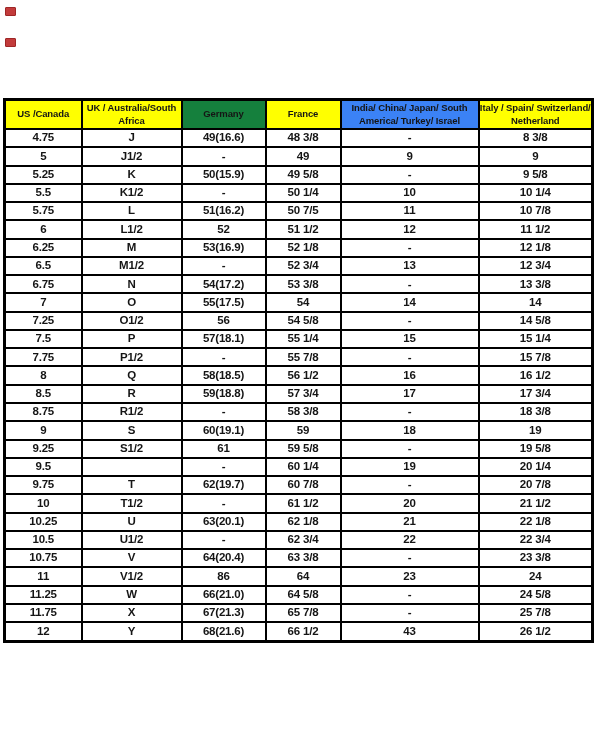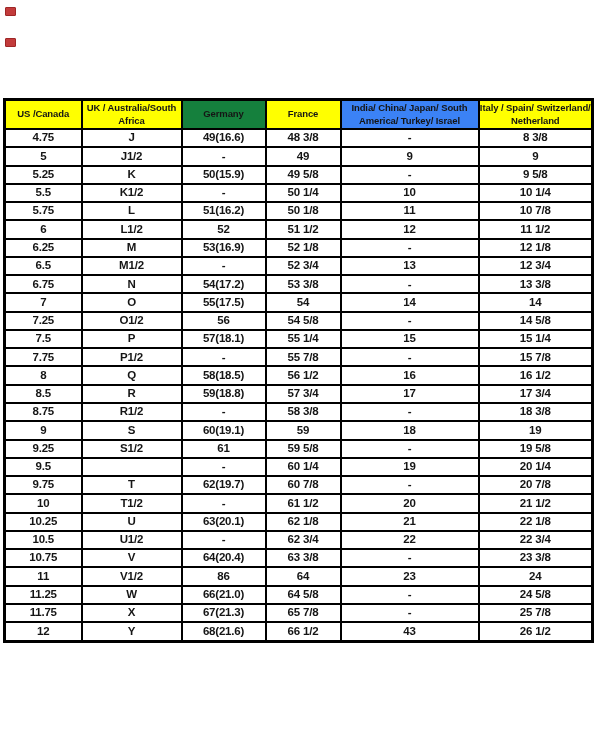--- a/index.html
+++ b/index.html
@@ -124,21 +124,21 @@
           <td>K1/2</td>
           <td>-</td>
           <td>50 1/4</td>
           <td>10</td>
           <td>10 1/4</td>
         </tr>
         <tr>
           <td>5.75</td>
           <td>L</td>
           <td>51(16.2)</td>
-          <td>50 1/8</td>
+          <td>50 7/5</td>
           <td>11</td>
           <td>10 7/8</td>
         </tr>
         <tr>
           <td>6</td>
           <td>L1/2</td>
           <td>52</td>
           <td>51 1/2</td>
           <td>12</td>
           <td>11 1/2</td>

